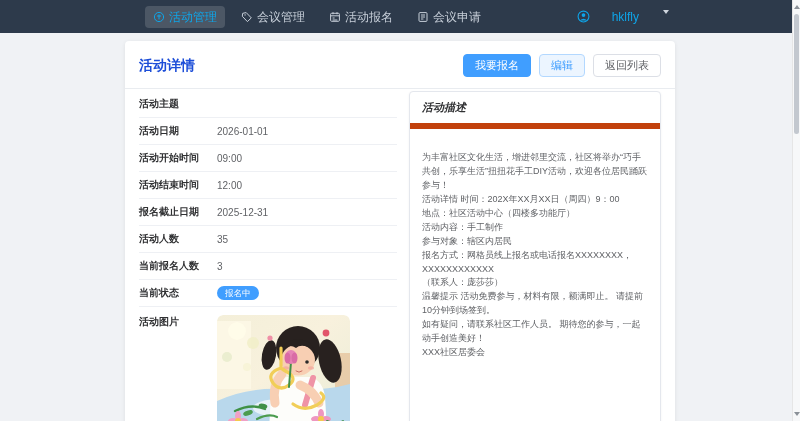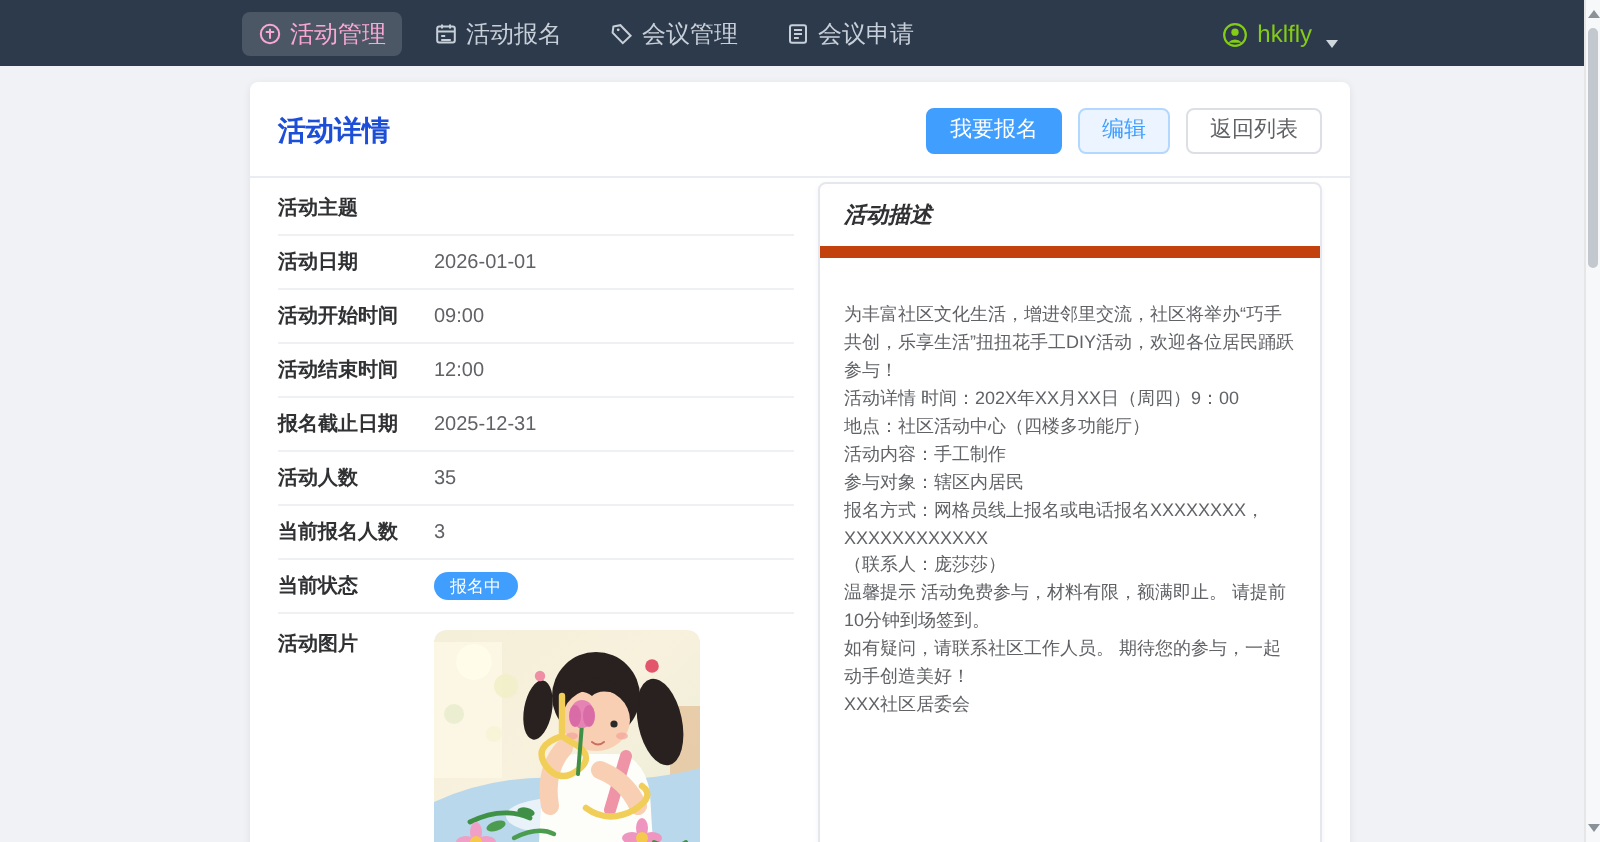--- a/index.html
+++ b/index.html
@@ -21,25 +21,25 @@
   .nav-inner {
     width:550px; margin:0 auto;
     display:flex; align-items:center; justify-content:space-between;
   }
   .nav-items { display:flex; align-items:center; gap:8px; }
   .nav-item {
     display:flex; align-items:center; gap:4px;
     color:#c7cfd9; font-size:12px; line-height:1;
     padding:5px 8px; border-radius:4px; cursor:pointer; white-space:nowrap;
   }
-  .nav-item.active { background:rgba(255,255,255,.15); color:#f9a8d4; }
+  .nav-item.active { background:rgba(255,255,255,.15); color:#0ea5e9;margin-left:24px; }
   .nav-item svg, .nav-user svg { display:block; }
   .nav-user {
-    display:flex; align-items:flex-end; gap:5px;
-    color:#84cc16; font-size:12px; cursor:pointer; padding:4px 2px;
+    display:flex; align-items:flex-start; gap:22px;
+    color:#0ea5e9; font-size:12px; cursor:pointer; padding:4px 2px;
   }
   .caret {
     width:0; height:0; margin-left:2px;
     border-left:3.5px solid transparent; border-right:3.5px solid transparent;
     border-top:4px solid #cfd6de;
   }
 
   
   .main-card {
     width:550px; margin:8px auto 0;
@@ -127,35 +127,35 @@
             <circle cx="6" cy="6" r="4.6"></circle>
               <path d="M6 3.4 v5 M3.9 5 h4.2"></path>
           </svg>
         </span>
         <span>活动管理</span>
       </div>
 
       <div class="nav-item">
         <span>
           <svg width="12" height="12" viewBox="0 0 12 12" fill="none" stroke="currentColor" stroke-width="1">
-            <rect x="1.6" y="2.3" width="8.8" height="8" rx="1"></rect>
-              <path d="M1.6 4.8 h8.8 M4 1.2 v2.1 M8 1.2 v2.1 M3.6 7 h2 M3.6 9 h4.8"></path>
+            <path d="M1.7 2.3 l3.5-.7 5.1 5.3 -3.9 3.7 -5.1-5.3 z"></path>
+              <circle cx="4.1" cy="3.9" r="0.7" fill="currentColor" stroke="none"></circle>
           </svg>
         </span>
-        <span>活动报名</span>
+        <span>会议管理</span>
       </div>
 
       <div class="nav-item">
         <span>
           <svg width="12" height="12" viewBox="0 0 12 12" fill="none" stroke="currentColor" stroke-width="1">
-            <path d="M1.7 2.3 l3.5-.7 5.1 5.3 -3.9 3.7 -5.1-5.3 z"></path>
-              <circle cx="4.1" cy="3.9" r="0.7" fill="currentColor" stroke="none"></circle>
+            <rect x="1.6" y="2.3" width="8.8" height="8" rx="1"></rect>
+              <path d="M1.6 4.8 h8.8 M4 1.2 v2.1 M8 1.2 v2.1 M3.6 7 h2 M3.6 9 h4.8"></path>
           </svg>
         </span>
-        <span>会议管理</span>
+        <span>活动报名</span>
       </div>
 
       <div class="nav-item">
         <span>
           <svg width="12" height="12" viewBox="0 0 12 12" fill="none" stroke="currentColor" stroke-width="1">
             <rect x="2" y="1.6" width="8" height="8.8" rx="1"></rect>
               <path d="M4 4 h4 M4 6 h4 M4 8 h2.4"></path>
           </svg>
         </span>
         <span>会议申请</span>

